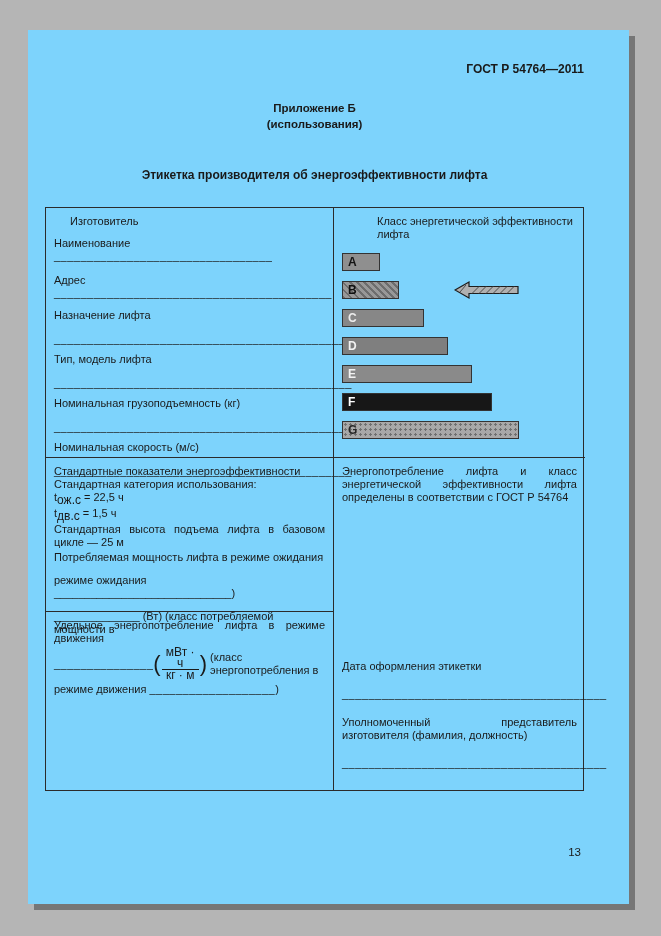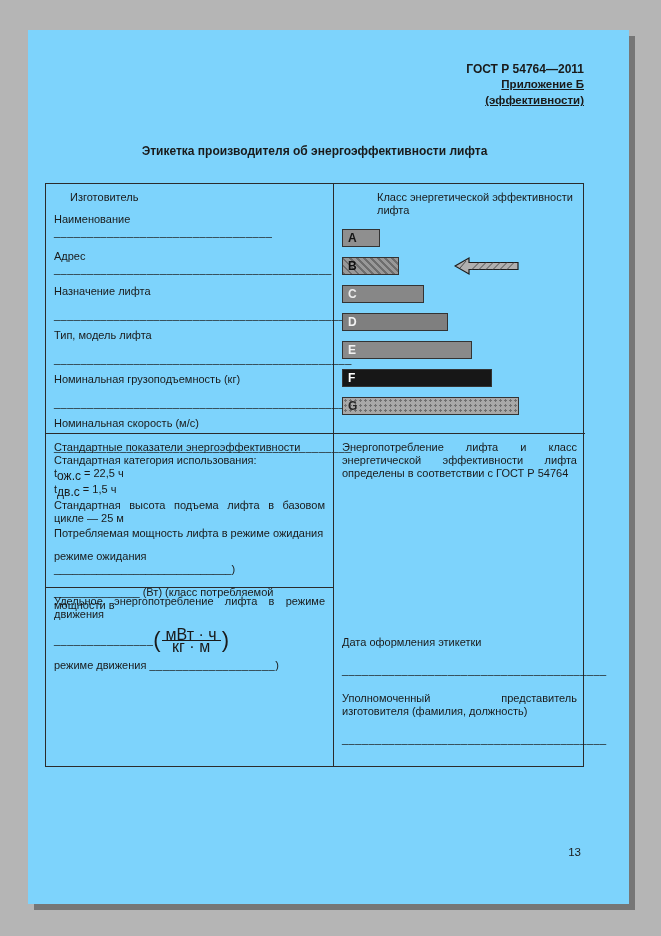--- a/index.html
+++ b/index.html
@@ -19,26 +19,25 @@
     box-shadow: 6px 6px 0 rgba(0,0,0,0.35);
     padding: 0 45px 0 17px;
   }
   .doc-number {
     margin-top: 32px;
     text-align: right;
     font-weight: bold;
     font-size: 12px;
   }
   .appendix {
-    margin-top: 0;
-    text-align: right;
+    margin-top: 24px;
+    text-align: center;
     font-weight: bold;
     font-size: 11.5px;
     line-height: 16px;
-    text-decoration: underline;
   }
   .page-title {
     margin-top: 36px;
     text-align: center;
     font-weight: bold;
     font-size: 12px;
   }
   .form {
     margin-top: 25px;
     width: 539px;
@@ -101,21 +100,21 @@
   .just { text-align: justify; }
   .mt2  { margin-top: 2px; }
   .mt10 { margin-top: 10px; }
   sub { font-size: 12px; }
 
   
   .frac-line { margin-top: 6px; height: 26px; display: flex; align-items: center; }
   .frac {
     display: inline-block;
     text-align: center;
-    font-size: 16px;
+    font-size: 12px;
     line-height: 11px;
     vertical-align: middle;
     margin: 0 1px;
   }
   .frac .num { display: block; border-bottom: 1px solid #1a1a1a; padding: 0 4px; }
   .frac .den { display: block; padding: 0 4px; }
   .big-paren { font-size: 22px; font-weight: 300; line-height: 22px; }
   .after-frac { margin-left: 3px; }
   .mv3 { margin-top: 6px; }
 
@@ -133,21 +132,21 @@
 </style>
 </head>
 <body>
 
 <div class="page">
 
   <div class="doc-number">ГОСТ Р 54764—2011</div>
 
   <div class="appendix">
     <div>Приложение Б</div>
-    <div>(эффективности)</div>
+    <div>(использования)</div>
   </div>
 
   <div class="page-title">Этикетка производителя об энергоэффективности лифта</div>
 
   <div class="form">
 
     <div class="cell c1">
       <div class="m1">Изготовитель</div>
       <div class="m2"><span>Наименование</span> <span class="blank">_________________________________</span></div>
       <div class="m3"><span>Адрес</span> <span class="blank">__________________________________________</span></div>
@@ -206,20 +205,21 @@
     <div class="cell c5">
       <div class="just">Удельное энергопотребление лифта в режиме движения</div>
       <div class="frac-line">
         <span class="blank">_______________</span>
         <span class="big-paren">(</span>
         <span class="frac">
           <span class="num">мВт · ч</span>
           <span class="den">кг · м</span>
         </span>
         <span class="big-paren">)</span>
+        <span class="after-frac">(класс энергопотребления в</span>
       </div>
       <div class="mv3"><span>режиме движения </span><span class="blank">___________________</span><span>)</span></div>
     </div>
 
   </div>
 
   <div class="page-number">13</div>
 
 </div>
 

